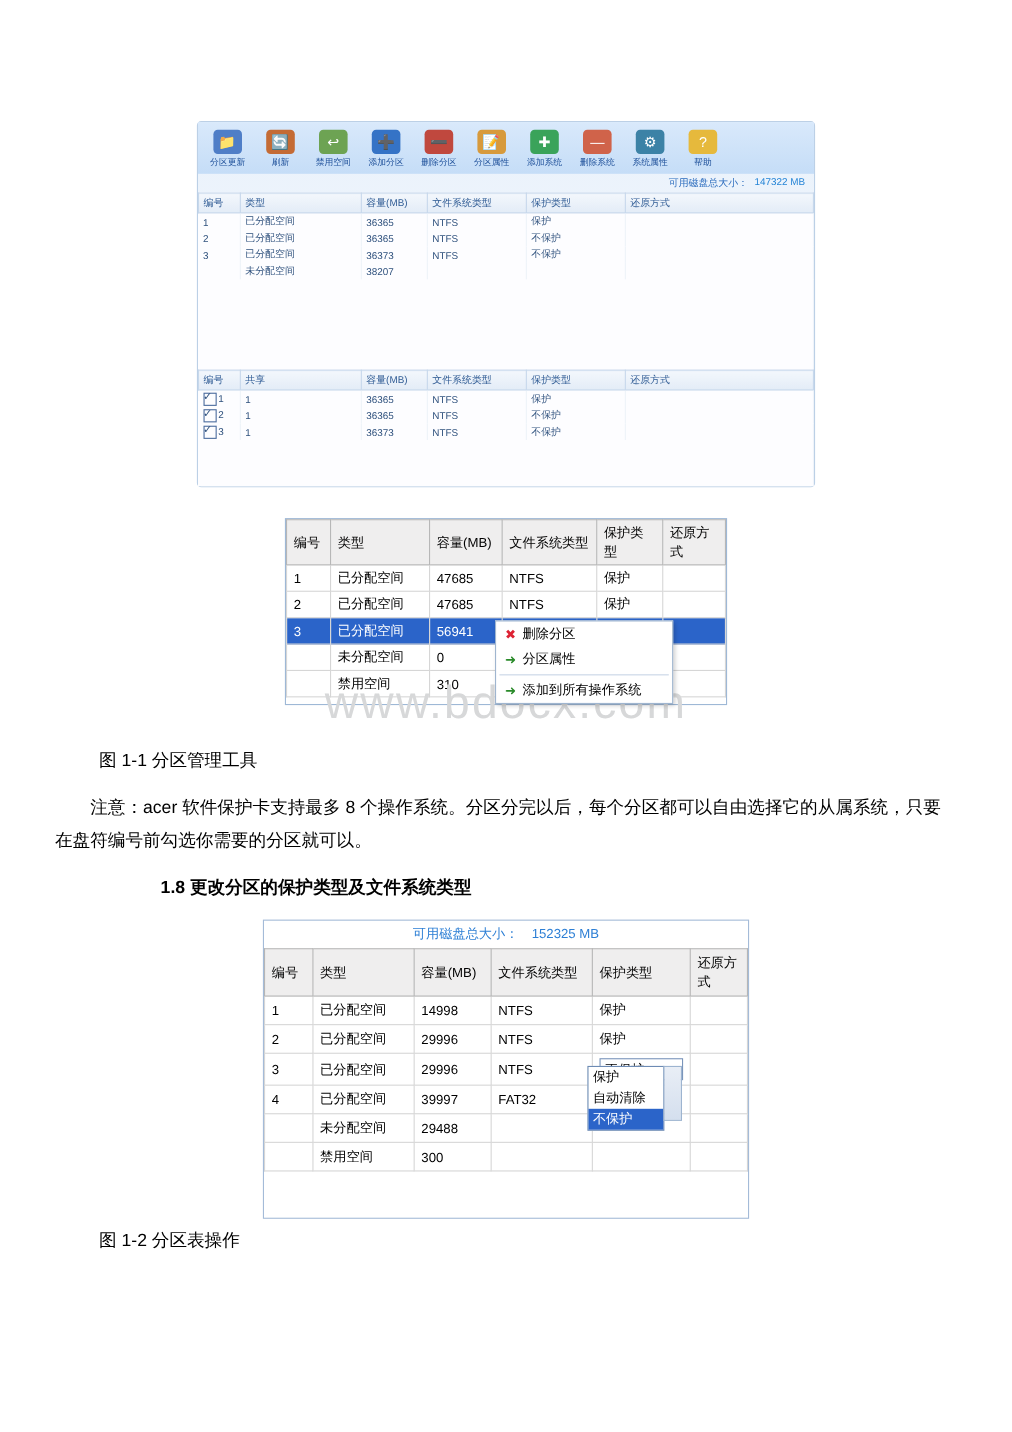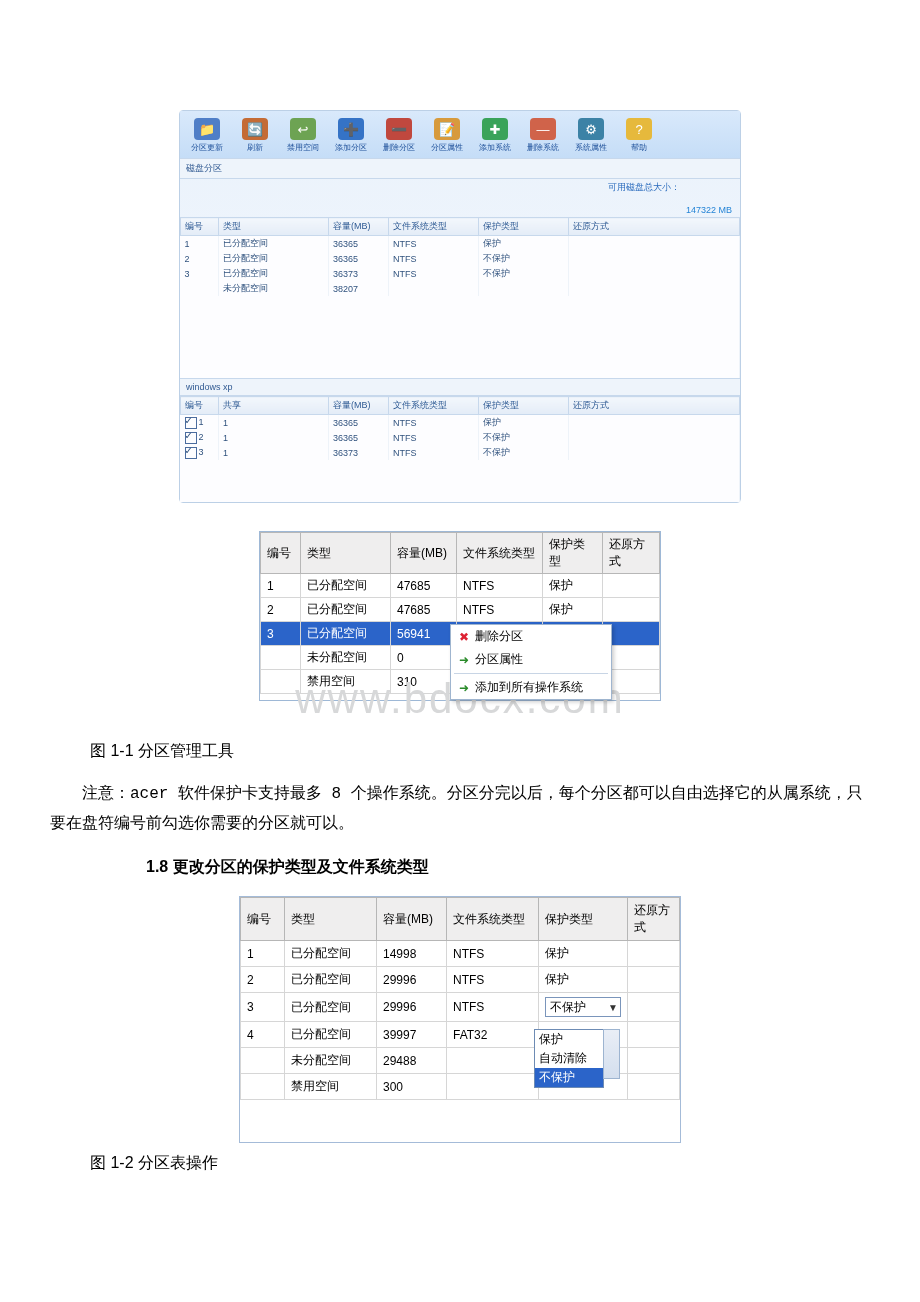--- a/index.html
+++ b/index.html
@@ -76,21 +76,21 @@
     font-size: 9px;
     color: #315a92;
   }
   .section-info {
     display: flex;
     justify-content: flex-end;
     padding: 2px 8px;
     font-size: 9px;
     color: #2a6bbd;
   }
-  .section-info .val { color: #2584d6; margin-left: 6px; margin-top: 24px; }
+  .section-info .val { color: #2584d6; margin-left: 6px; }
 
   .app-table {
     width: 100%;
     border-collapse: collapse;
     background: #fdfdff;
     font-size: 9px;
   }
   .app-table th {
     background: linear-gradient(#f3f7fc,#e3ecf7);
     border: 1px solid #c7d8ec;
@@ -168,21 +168,21 @@
 
   .caption {
     margin: 10px 0 18px 40px;
     font-size: 16px;
   }
   .body-text {
     font-size: 16px;
     line-height: 1.85;
     margin: 0 0 18px 0;
   }
-  .body-text.indent { text-indent: 2em; font-family: Liberation Mono, monospace; }
+  .body-text.indent { text-indent: 2em; }
   .section-heading {
     font-size: 16px;
     font-weight: bold;
     margin: 0 0 18px 96px;
   }
 
   
   .prot-wrap {
     width: 440px;
     margin: 0 auto 8px;
@@ -271,21 +271,20 @@
       <div class="tool">
         <div class="tool-icon ico-bg9">⚙</div>
         <div class="tool-label">系统属性</div>
       </div>
       <div class="tool">
         <div class="tool-icon ico-bg10">?</div>
         <div class="tool-label">帮助</div>
       </div>
     </div>
 
-    <div class="section-tab">磁盘分区</div>
     <div class="section-info">
       <span>可用磁盘总大小：</span>
       <span class="val">147322 MB</span>
     </div>
 
     <table class="app-table">
       <colgroup>
           <col style="width:38px">
           <col style="width:110px">
           <col style="width:60px">
@@ -337,21 +336,20 @@
             <td></td>
           </tr>
         </tbody>
       <tbody>
           <tr class="spacer">
             <td colspan="6"></td>
           </tr>
         </tbody>
     </table>
 
-    <div class="section-tab">windows xp</div>
 
     <table class="app-table">
       <colgroup>
           <col style="width:38px">
           <col style="width:110px">
           <col style="width:60px">
           <col style="width:90px">
           <col style="width:90px">
           <col>
         </colgroup>
@@ -482,20 +480,21 @@
   <div class="watermark">www.bdocx.com</div>
 
   <div class="caption">图 1-1 分区管理工具</div>
 
   <p class="body-text indent">注意：acer 软件保护卡支持最多 8 个操作系统。分区分完以后，每个分区都可以自由选择它的从属系统，只要在盘符编号前勾选你需要的分区就可以。</p>
 
   <div class="section-heading">1.8 更改分区的保护类型及文件系统类型</div>
 
 
   <div class="prot-wrap">
+    <div class="prot-header">可用磁盘总大小：　152325 MB</div>
     <table class="prot-table">
       <colgroup>
           <col style="width:44px">
           <col style="width:92px">
           <col style="width:70px">
           <col style="width:92px">
           <col style="width:78px">
           <col>
         </colgroup>
       <thead>

